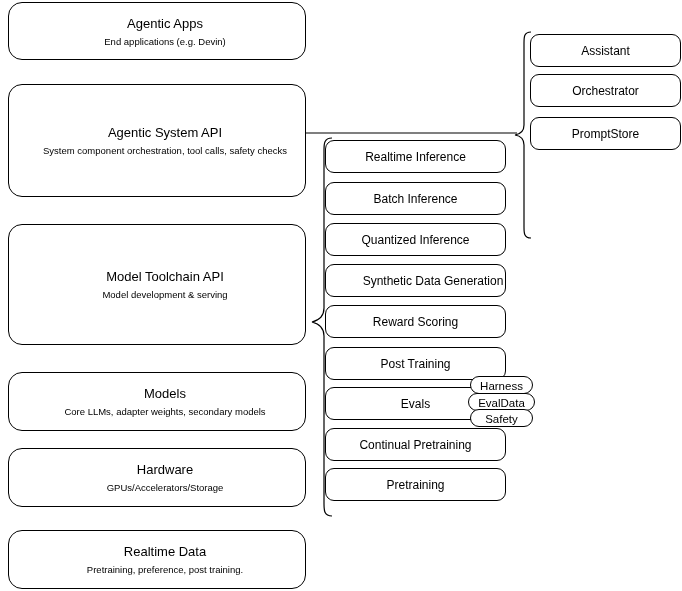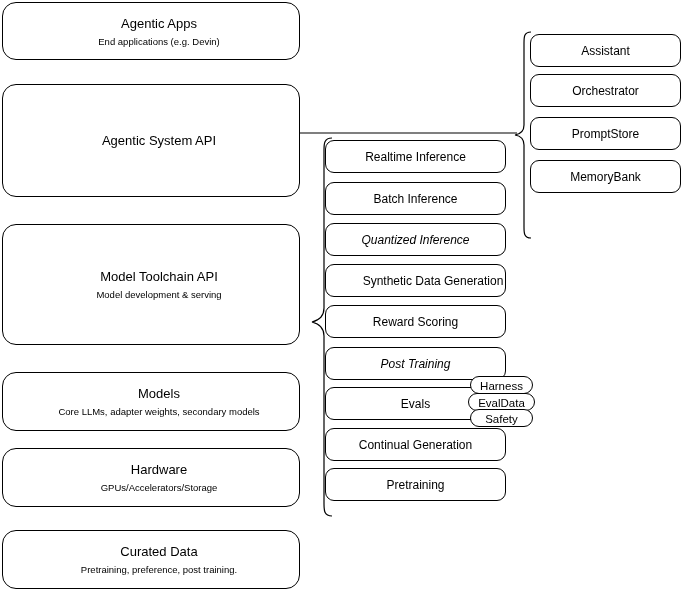--- a/index.html
+++ b/index.html
@@ -28,21 +28,21 @@
     background: #ffffff;
     display: flex;
     flex-direction: column;
     align-items: center;
     justify-content: center;
     text-align: center;
   }
   
   .layer {
     border-radius: 14px;
-    left: 2px;
+    left: 8px;
     width: 298px;
     padding-left: 16px;
   }
   .layer .title {
     font-size: 13px;
     line-height: 17px;
     color: #000;
   }
   .layer .subtitle {
     font-size: 9.5px;
@@ -103,65 +103,66 @@
     <path d="M 17 2 C 10 2, 10 7, 10 13 L 10 95 C 10 101, 7 104, 1 105 C 7 106, 10 109, 10 115 L 10 197 C 10 203, 10 208, 17 208" fill="none" stroke="#000000" stroke-width="1.2"></path>
   </svg>
 
   <div class="node layer" style="top:2px; height:58px;">
     <div class="title">Agentic Apps</div>
     <div class="subtitle">End applications (e.g. Devin)</div>
   </div>
 
   <div class="node layer" style="top:84px; height:113px;">
     <div class="title">Agentic System API</div>
+    <div class="subtitle">System component orchestration, tool calls, safety checks</div>
   </div>
 
   <div class="node layer" style="top:224px; height:121px;">
     <div class="title">Model Toolchain API</div>
     <div class="subtitle">Model development &amp; serving</div>
   </div>
 
   <div class="node layer" style="top:372px; height:59px;">
     <div class="title">Models</div>
     <div class="subtitle">Core LLMs, adapter weights, secondary models</div>
   </div>
 
   <div class="node layer" style="top:448px; height:59px;">
     <div class="title">Hardware</div>
     <div class="subtitle">GPUs/Accelerators/Storage</div>
   </div>
 
   <div class="node layer" style="top:530px; height:59px;">
-    <div class="title">Curated Data</div>
+    <div class="title">Realtime Data</div>
     <div class="subtitle">Pretraining, preference, post training.</div>
   </div>
 
   <div class="node cap cap-mid" style="top:140px;">
     <span>Realtime Inference</span>
   </div>
   <div class="node cap cap-mid" style="top:182px;">
     <span>Batch Inference</span>
   </div>
-  <div class="node cap cap-mid" style="top:223px;font-style:italic;">
+  <div class="node cap cap-mid" style="top:223px;">
     <span>Quantized Inference</span>
   </div>
   <div class="node cap cap-mid" style="top:264px;padding-left:35px;">
     <span>Synthetic Data Generation</span>
   </div>
   <div class="node cap cap-mid" style="top:305px;">
     <span>Reward Scoring</span>
   </div>
-  <div class="node cap cap-mid" style="top:347px;font-style:italic;">
+  <div class="node cap cap-mid" style="top:347px;">
     <span>Post Training</span>
   </div>
   <div class="node cap cap-mid" style="top:387px;">
     <span>Evals</span>
   </div>
   <div class="node cap cap-mid" style="top:428px;">
-    <span>Continual Generation</span>
+    <span>Continual Pretraining</span>
   </div>
   <div class="node cap cap-mid" style="top:468px;">
     <span>Pretraining</span>
   </div>
 
   <div class="pill" style="left:470px; top:376px; width:63px;">
     <span>Harness</span>
   </div>
   <div class="pill" style="left:468px; top:393px; width:67px;">
     <span>EvalData</span>
@@ -172,17 +173,14 @@
 
   <div class="node cap cap-right" style="top:34px;">
     <span>Assistant</span>
   </div>
   <div class="node cap cap-right" style="top:74px;">
     <span>Orchestrator</span>
   </div>
   <div class="node cap cap-right" style="top:117px;">
     <span>PromptStore</span>
   </div>
-  <div class="node cap cap-right" style="top:160px;">
-    <span>MemoryBank</span>
-  </div>
 
 </div>
 
 </body></html>

